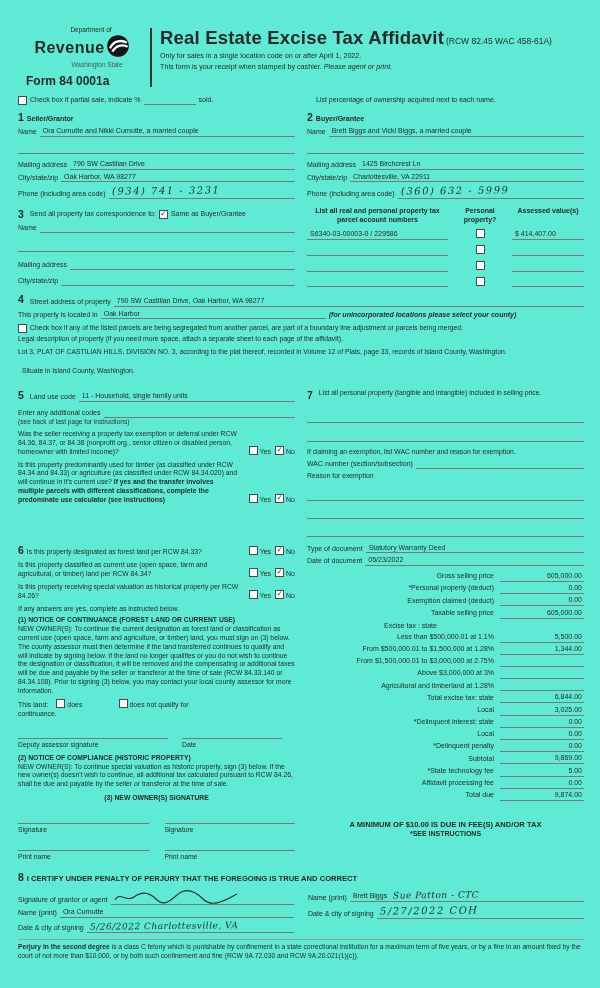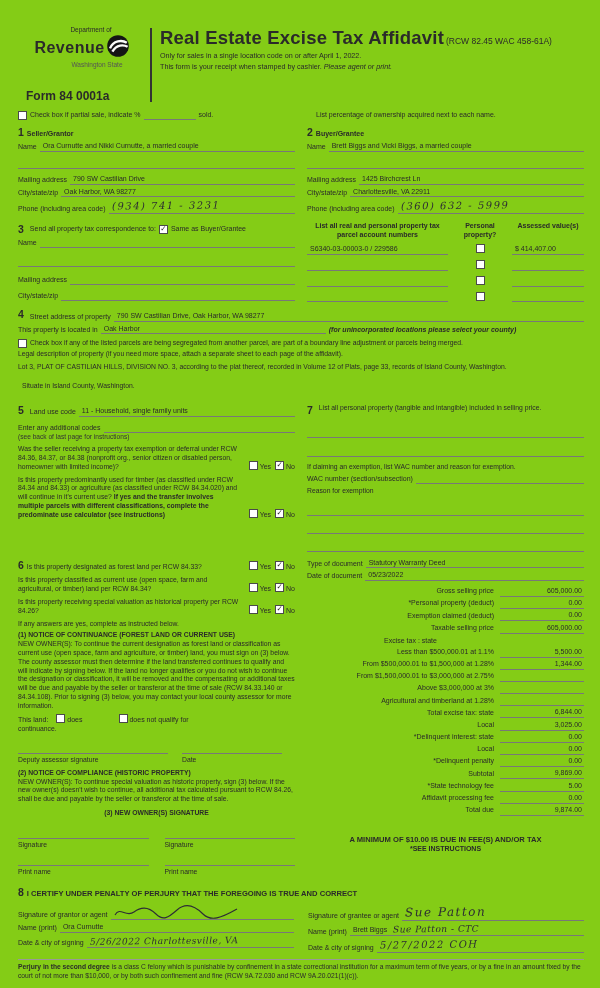--- a/index.html
+++ b/index.html
@@ -1,25 +1,25 @@
 <!DOCTYPE html>
 <html><head>
 <meta charset="utf-8">
 <style>
   html,body{margin:0;padding:0;}
   body{width:600px;height:988px;background:#eceae6;font-family:"Liberation Sans",sans-serif;}
-  .page{position:relative;width:600px;height:988px;background:#84cc16;color:#2a2a2a;
+  .page{position:relative;width:600px;height:988px;background:#5eead4;color:#2a2a2a;
         box-sizing:border-box;padding:26px 16px 0 18px;overflow:hidden;font-size:7px;line-height:1.25;}
   
   .hdr{display:flex;align-items:flex-start;}
   .logo{width:128px;flex:0 0 128px;text-align:center;}
   .logo .dep{font-size:6.5px;margin-left:18px;}
   .logo .rev{font-size:16px;font-weight:bold;letter-spacing:.5px;display:inline-block;vertical-align:middle;}
   .logo .wa{font-size:6.5px;color:#555;margin-left:30px;}
-  .logo .formno{font-size:12px;font-weight:bold;margin-top:20px;text-align:left;padding-left:8px;}
+  .logo .formno{font-size:12px;font-weight:bold;margin-top:5px;text-align:left;padding-left:8px;}
   .logomark{display:inline-block;vertical-align:middle;margin-left:1px;}
   .vbar{width:0;border-left:2px solid #333;align-self:stretch;margin:2px 8px 2px 4px;}
   .titleblk{flex:1;}
   .h1{font-size:18.5px;font-weight:bold;letter-spacing:.2px;display:inline;}
   .h1ref{font-size:8.5px;}
   .sub{font-size:7.2px;margin-top:2px;}
   .sub i{font-style:italic;}
   
   .fr{display:flex;align-items:flex-end;gap:3px;margin-top:3px;}
   .lbl{white-space:nowrap;}
@@ -423,24 +423,20 @@
           <span class="lbl">Name (print)</span>
           <span class="fill grow"><span class="val">Ora Curnutte</span></span>
         </div>
         <div class="fr">
           <span class="lbl">Date &amp; city of signing</span>
           <span class="fill grow"><span class="val hw sm">5/26/2022  Charlottesville, VA</span></span>
         </div>
       </div>
       <div class="sigcol">
         <div class="fr">
-          <span class="lbl">Signature of grantee or agent</span>
-          <span class="fill grow"><span class="val hw" style="font-size:12px;">Sue Patton</span></span>
-        </div>
-        <div class="fr">
           <span class="lbl">Name (print)</span>
           <span class="fill grow"><span class="val">Brett Biggs</span><span class="val hw sm">Sue Patton - CTC</span></span>
         </div>
         <div class="fr">
           <span class="lbl">Date &amp; city of signing</span>
           <span class="fill grow"><span class="val hw">5/27/2022  COH</span></span>
         </div>
       </div>
     </div>
   </div>

